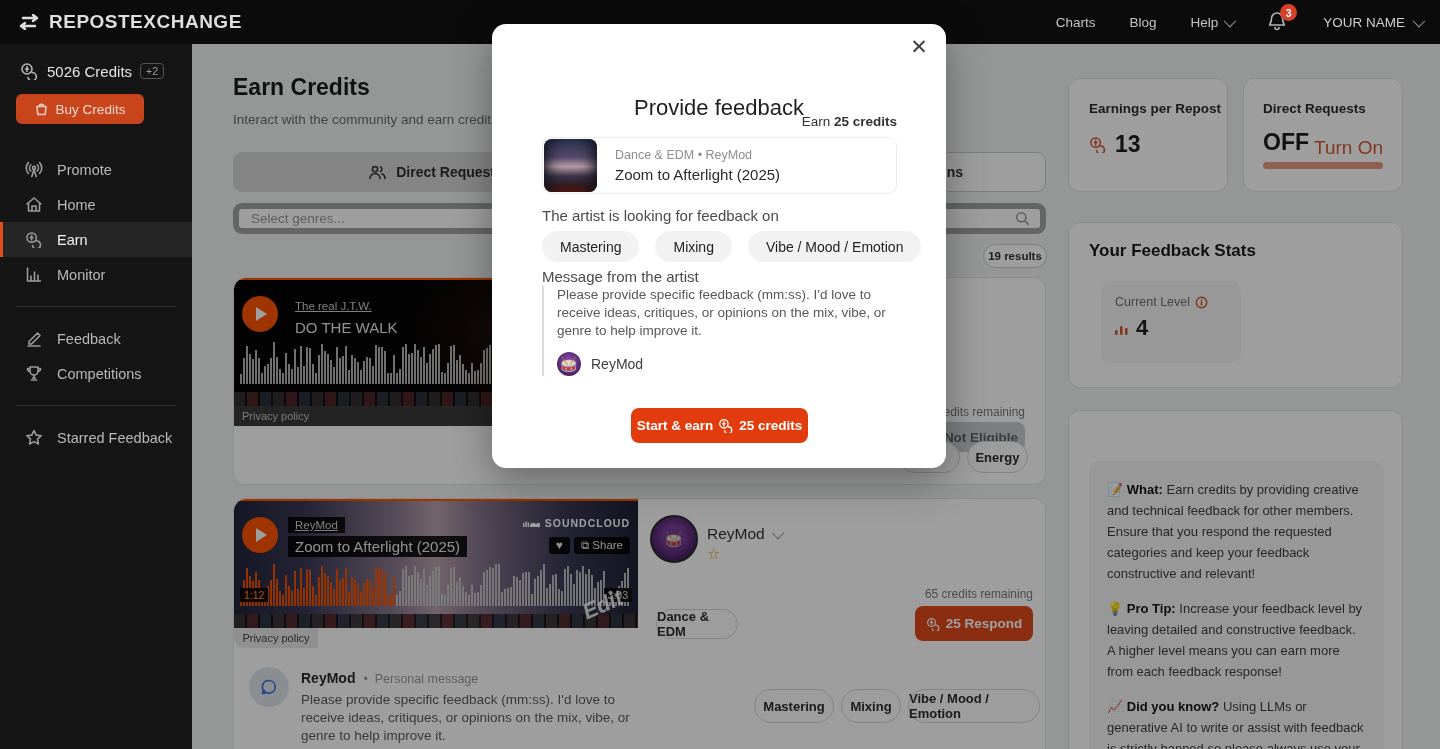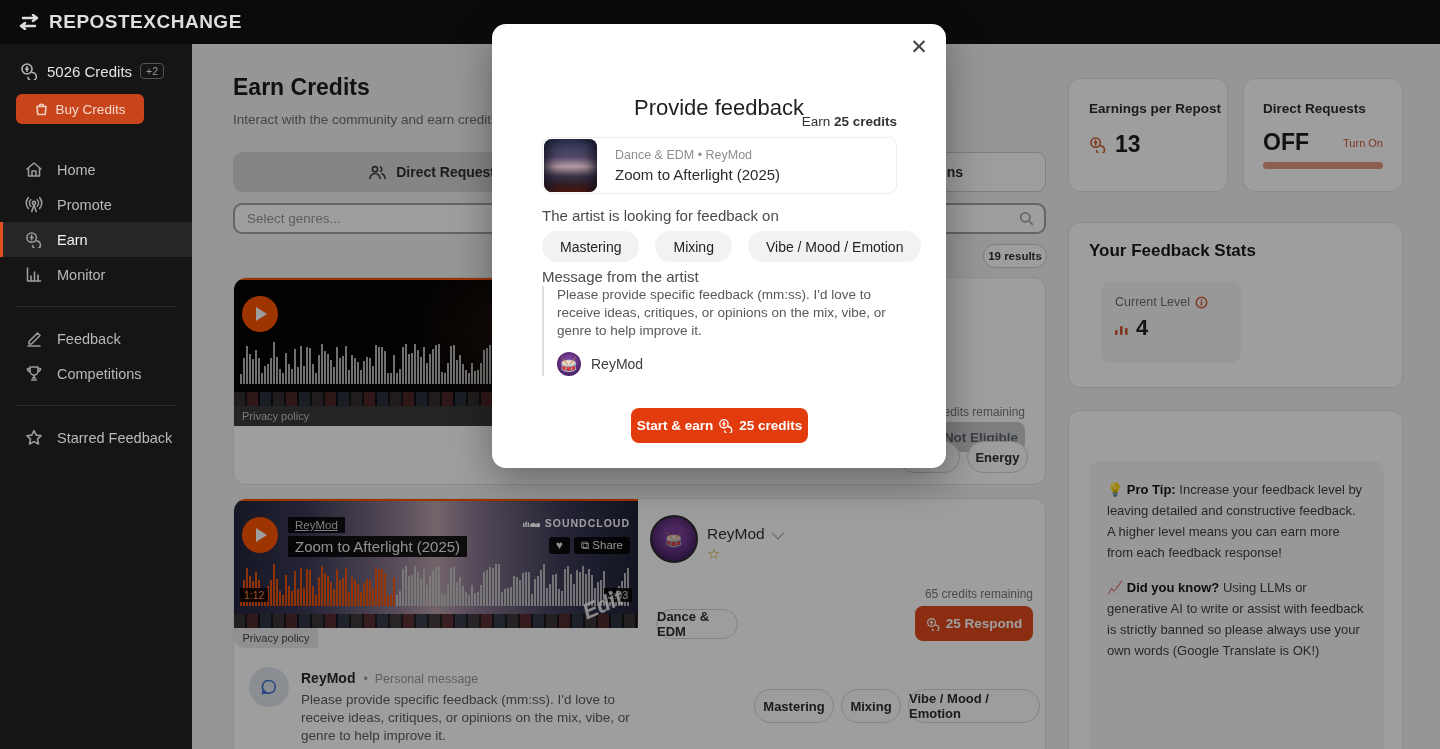--- a/index.html
+++ b/index.html
@@ -28,21 +28,21 @@
   .side-item.active { background:#262626; color:#f0f0f0; border-left:3px solid #e0501f; }
   .side-sep { height:1px; background:#2d2d2d; margin:14px 16px; }
 
   
   #content { position:absolute; left:192px; top:44px; width:1248px; height:705px; background:#f1f2f3; overflow:hidden; }
   .h1 { position:absolute; left:41px; top:30px; font-size:23px; font-weight:700; color:#1c1c1c; }
   .sub { position:absolute; left:41px; top:68px; font-size:13.5px; color:#6d6d6d; }
   .tab { position:absolute; top:108px; height:40px; border-radius:9px; display:flex; align-items:center; justify-content:center; gap:9px; font-size:14px; font-weight:600; color:#2f2f2f; cursor:pointer; }
   .tab-inactive { left:41px; width:405px; background:#d7d7d8; }
   .tab-active { left:544px; width:310px; background:#fdfdfd; border:1px solid #cecece; }
-  .input { position:absolute; top:159px; height:31px; background:#fff; border:2px solid #a3a3a3; border-radius:9px; font-size:13.5px; color:#999; display:flex; align-items:center; padding:0 12px; }
+  .input { position:absolute; top:159px; height:31px; background:#fff; border:6px solid #a3a3a3; border-radius:9px; font-size:13.5px; color:#999; display:flex; align-items:center; padding:0 12px; }
   .results-pill { position:absolute; left:791px; top:200px; width:64px; height:24px; background:#fff; border:1px solid #cdcdcd; border-radius:13px; font-size:11.5px; font-weight:700; color:#333; display:flex; align-items:center; justify-content:center; }
 
   .camp-card { position:absolute; left:41px; width:813px; background:#fff; border:1px solid #e3e3e3; border-radius:12px; }
   .player { position:absolute; left:0; top:0; width:404px; border-radius:12px 0 0 0; overflow:hidden; }
   .player .art { position:relative; width:404px; border-top:2px solid #f50; }
   .playbtn { position:absolute; left:8px; top:16px; width:36px; height:36px; border-radius:50%; background:#f50; display:flex; align-items:center; justify-content:center; cursor:pointer; }
   .playbtn i { width:0; height:0; border-left:11px solid #fff; border-top:7px solid transparent; border-bottom:7px solid transparent; margin-left:3px; }
   .chip { background:rgba(5,5,5,.88); color:#e8e8e8; display:inline-block; padding:2px 7px; }
   .artist-chip { font-size:11.5px; color:#cfcfcf; text-decoration:underline; cursor:pointer; }
   .title-chip { font-size:15px; margin-top:3px; }
@@ -65,21 +65,21 @@
   .star-gold { color:#d9a514; font-size:15px; }
   .msg-icon-circle { position:absolute; width:40px; height:40px; border-radius:50%; background:#dfe5ee; display:flex; align-items:center; justify-content:center; }
   .msg-head { font-size:14px; font-weight:700; color:#2a2a2a; }
   .msg-sub { font-size:12.5px; color:#9a9a9a; font-weight:400; }
   .msg-body { font-size:13.5px; color:#5c5c5c; line-height:18px; width:330px; margin-top:4px; }
 
   
   .rcard { position:absolute; background:#fff; border:1px solid #e3e3e3; border-radius:12px; }
   .rlabel { font-size:13.5px; font-weight:600; color:#2e2e2e; }
   .rvalue { font-size:23px; font-weight:700; color:#1d1d1d; display:flex; align-items:center; gap:8px; }
-  .turn-on { color:#d25a33; font-size:11px; cursor:pointer;text-align:center; }
+  .turn-on { color:#d25a33; font-size:19px; cursor:pointer;text-align:center; }
   .bar-track { position:absolute; left:19px; right:19px; bottom:22px; height:7px; border-radius:4px; background:#e59a80; }
   .rtitle { font-size:17px; font-weight:700; color:#1b1b1b; }
   .statbox { position:absolute; background:#f5f5f6; border-radius:10px; }
   .statbox .slabel { font-size:12.5px; color:#6f6f6f; display:flex; align-items:center; gap:5px; padding:14px 0 0 14px; }
   .statbox .sval { font-size:22px; font-weight:700; color:#222; display:flex; align-items:center; gap:7px; padding:6px 0 0 14px; }
   .aboutbox { position:absolute; left:20px; top:50px; width:295px; height:299px; background:#f5f5f6; border-radius:10px; padding:18px 18px 0 18px; overflow:hidden; }
   .apara { font-size:13px; line-height:21px; color:#3f3f3f; margin-bottom:14px; }
   .apara b { color:#161616; }
 
   
@@ -110,20 +110,38 @@
 
 <div id="app">
 
   <div id="topbar">
     <div class="brand">
       <svg class="ic" width="26" height="16" viewBox="0 0 26 16">
           <path d="M7 4 h14 M17 1 l4 3 -4 3 M19 12 H5 M9 9 l-4 3 4 3" stroke-width="2.4"></path>
         </svg>
       <span>REPOSTEXCHANGE</span>
     </div>
+    <div id="topnav">
+      <span class="topnav-item">Charts</span>
+      <span class="topnav-item">Blog</span>
+      <span class="topnav-item">
+          <span>Help</span>
+          <i class="chev"></i>
+        </span>
+      <span class="bell-wrap">
+        <svg class="ic" width="20" height="22" viewBox="0 0 20 22" stroke="#b5b5b5">
+            <path d="M10 3 a5.5 5.5 0 0 1 5.5 5.5 c0 4 1.5 5.5 2 6.5 H2.5 c.5-1 2-2.5 2-6.5 A5.5 5.5 0 0 1 10 3z M8 17.5 a2 2 0 0 0 4 0"></path>
+          </svg>
+        <span class="badge">3</span>
+      </span>
+      <span class="user-menu">
+          <span>YOUR NAME</span>
+          <i class="chev"></i>
+        </span>
+    </div>
   </div>
 
   <div id="sidebar">
     <div class="credits-row">
       <svg class="ic" width="19" height="18" viewBox="0 0 19 18" stroke="#b5b5b5">
           <circle cx="7" cy="7" r="5"></circle>
           <path d="M7 4.5 v5 M5.5 7 h3"></path>
           <path d="M12 10.5 a4.2 4.2 0 1 1 -4 5"></path>
         </svg>
       <span>5026 Credits</span>
@@ -131,30 +149,30 @@
     </div>
     <button class="buy-btn">
       <svg class="ic" width="13" height="14" viewBox="0 0 13 14" stroke="#f0cfc2">
           <path d="M2 4.5 h9 l-.8 8 H2.8z M4.2 4.5 a2.3 2.3 0 0 1 4.6 0"></path>
         </svg>
       <span>Buy Credits</span>
     </button>
     <div style="margin-top:28px;">
       <div class="side-item">
         <svg class="ic" width="18" height="17" viewBox="0 0 18 17">
-            <path d="M2 8 L9 2 l7 6 M3.5 7 v8 h11 v-8 M7 15 v-5 h4 v5"></path>
-          </svg>
-        <span>Home</span>
+            <circle cx="9" cy="7" r="1.6"></circle>
+            <path d="M5.8 10.2 a4.6 4.6 0 0 1 0-6.4 M12.2 3.8 a4.6 4.6 0 0 1 0 6.4 M3.4 12.4 a7.8 7.8 0 0 1 0-10.8 M14.6 1.6 a7.8 7.8 0 0 1 0 10.8 M9 8.8 L6.8 15.5 M9 8.8 l2.2 6.7"></path>
+          </svg>
+        <span>Promote</span>
       </div>
       <div class="side-item">
         <svg class="ic" width="18" height="17" viewBox="0 0 18 17">
-            <circle cx="9" cy="7" r="1.6"></circle>
-            <path d="M5.8 10.2 a4.6 4.6 0 0 1 0-6.4 M12.2 3.8 a4.6 4.6 0 0 1 0 6.4 M3.4 12.4 a7.8 7.8 0 0 1 0-10.8 M14.6 1.6 a7.8 7.8 0 0 1 0 10.8 M9 8.8 L6.8 15.5 M9 8.8 l2.2 6.7"></path>
-          </svg>
-        <span>Promote</span>
+            <path d="M2 8 L9 2 l7 6 M3.5 7 v8 h11 v-8 M7 15 v-5 h4 v5"></path>
+          </svg>
+        <span>Home</span>
       </div>
       <div class="side-item active">
         <svg class="ic" width="18" height="17" viewBox="0 0 19 18" stroke="#e6e6e6">
             <circle cx="7" cy="7" r="5"></circle>
             <path d="M7 4.5 v5 M5.5 7 h3"></path>
             <path d="M12 10.5 a4.2 4.2 0 1 1 -4 5"></path>
           </svg>
         <span>Earn</span>
       </div>
       <div class="side-item">
@@ -212,20 +230,24 @@
         </svg>
     </div>
     <div class="results-pill">19 results</div>
 
     <div class="camp-card" style="top:233px; height:208px;">
       <div class="player">
         <div class="art" style="height:128px; background:radial-gradient(120px 90px at 72% 40%, #2a1c16 0%, #120b08 55%, #050404 100%);">
           <div class="playbtn">
               <i></i>
             </div>
+          <div style="position:absolute; left:54px; top:16px;">
+            <span class="chip artist-chip">The real J.T.W.</span><br>
+            <span class="chip title-chip">DO THE WALK</span>
+          </div>
           <div class="wave">
               <i style="height: 22%;"></i>
               <i style="height: 60%;"></i>
               <i style="height: 86%;"></i>
               <i style="height: 69%;"></i>
               <i style="height: 56%;"></i>
               <i style="height: 77%;"></i>
               <i style="height: 59%;"></i>
               <i style="height: 24%;"></i>
               <i style="height: 42%;"></i>
@@ -588,20 +610,21 @@
               <rect x="5" y="5" width="2.6" height="9" rx="1"></rect>
               <rect x="10" y="7" width="2.6" height="7" rx="1"></rect>
             </svg>
           <span>4</span>
         </div>
       </div>
     </div>
 
     <div class="rcard" style="left:876px; top:366px; width:335px; height:400px;">
       <div class="aboutbox">
+        <p class="apara"><span>📝</span> <b>What:</b><span> Earn credits by providing creative and technical feedback for other members. Ensure that you respond the requested categories and keep your feedback constructive and relevant!</span></p>
         <p class="apara"><span>💡</span> <b>Pro Tip:</b><span> Increase your feedback level by leaving detailed and constructive feedback. A higher level means you can earn more from each feedback response!</span></p>
         <p class="apara"><span>📈</span> <b>Did you know?</b><span> Using LLMs or generative AI to write or assist with feedback is strictly banned so please always use your own words (Google Translate is OK!)</span></p>
       </div>
     </div>
   </div>
 
   <div id="overlay"></div>
 
   <div id="modal">
     <div class="close-x">✕</div>

